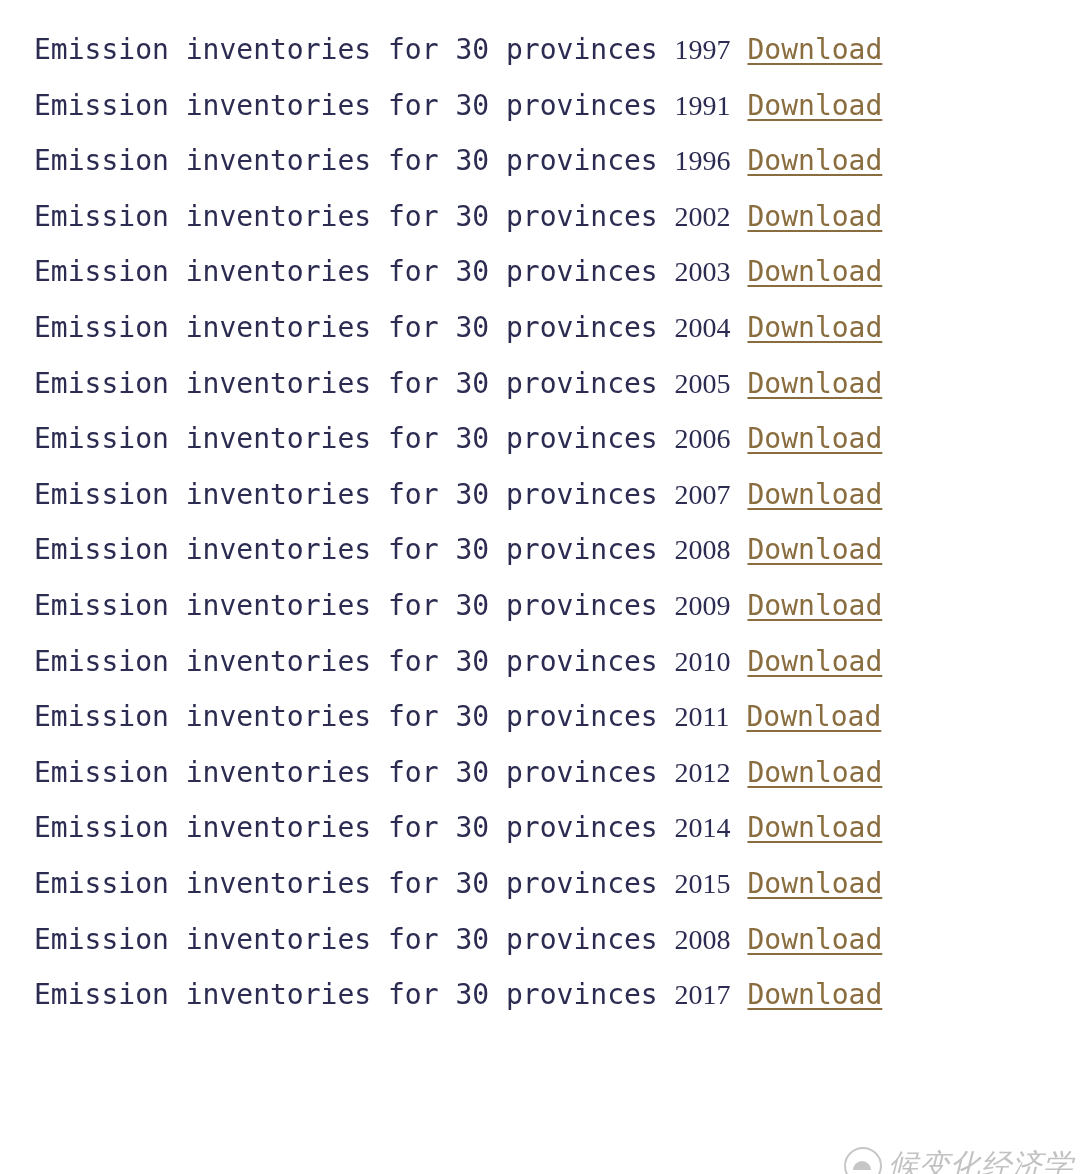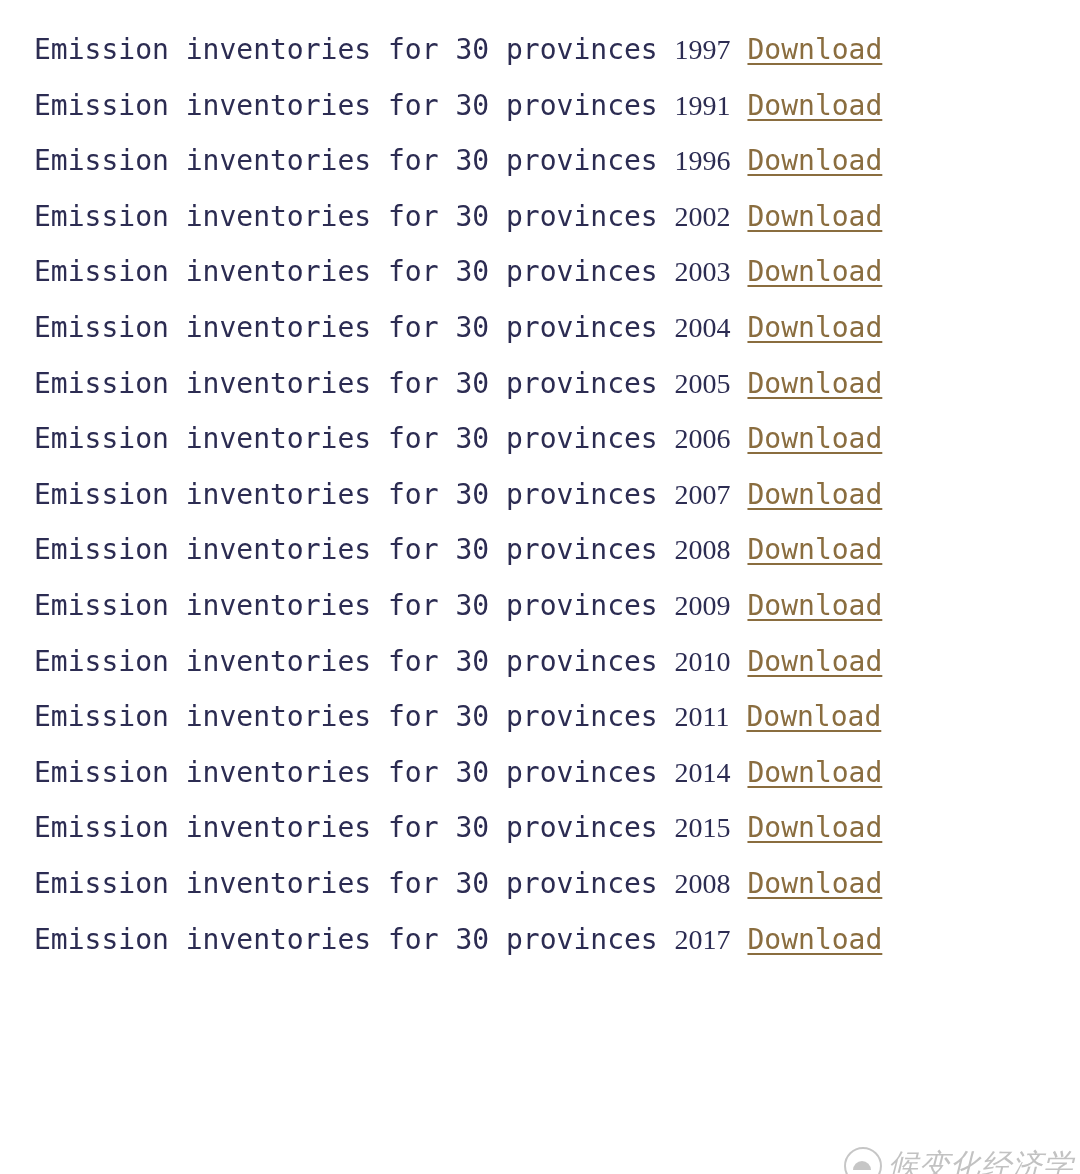--- a/index.html
+++ b/index.html
@@ -109,20 +109,21 @@
       <div class="row"><span class="label">Emission inventories for 30 provinces</span><span class="label"> </span><span class="year">2002</span><span class="label"> </span><a class="dl">Download</a></div>
       <div class="row"><span class="label">Emission inventories for 30 provinces</span><span class="label"> </span><span class="year">2003</span><span class="label"> </span><a class="dl">Download</a></div>
       <div class="row"><span class="label">Emission inventories for 30 provinces</span><span class="label"> </span><span class="year">2004</span><span class="label"> </span><a class="dl">Download</a></div>
       <div class="row"><span class="label">Emission inventories for 30 provinces</span><span class="label"> </span><span class="year">2005</span><span class="label"> </span><a class="dl">Download</a></div>
       <div class="row"><span class="label">Emission inventories for 30 provinces</span><span class="label"> </span><span class="year">2006</span><span class="label"> </span><a class="dl">Download</a></div>
       <div class="row"><span class="label">Emission inventories for 30 provinces</span><span class="label"> </span><span class="year">2007</span><span class="label"> </span><a class="dl">Download</a></div>
       <div class="row"><span class="label">Emission inventories for 30 provinces</span><span class="label"> </span><span class="year">2008</span><span class="label"> </span><a class="dl">Download</a></div>
       <div class="row"><span class="label">Emission inventories for 30 provinces</span><span class="label"> </span><span class="year">2009</span><span class="label"> </span><a class="dl">Download</a></div>
       <div class="row"><span class="label">Emission inventories for 30 provinces</span><span class="label"> </span><span class="year">2010</span><span class="label"> </span><a class="dl">Download</a></div>
       <div class="row"><span class="label">Emission inventories for 30 provinces</span><span class="label"> </span><span class="year">2011</span><span class="label"> </span><a class="dl">Download</a></div>
+      <div class="row"><span class="label">Emission inventories for 30 provinces</span><span class="label"> </span><span class="year">2012</span><span class="label"> </span><a class="dl">Download</a></div>
       <div class="row"><span class="label">Emission inventories for 30 provinces</span><span class="label"> </span><span class="year">2014</span><span class="label"> </span><a class="dl">Download</a></div>
       <div class="row"><span class="label">Emission inventories for 30 provinces</span><span class="label"> </span><span class="year">2015</span><span class="label"> </span><a class="dl">Download</a></div>
       <div class="row"><span class="label">Emission inventories for 30 provinces</span><span class="label"> </span><span class="year">2008</span><span class="label"> </span><a class="dl">Download</a></div>
       <div class="row"><span class="label">Emission inventories for 30 provinces</span><span class="label"> </span><span class="year">2017</span><span class="label"> </span><a class="dl">Download</a></div>
     </div>
 
   <div id="watermark">
     <span class="wm-logo"></span>
     <span class="wm-text">候变化经济学</span>
   </div>

